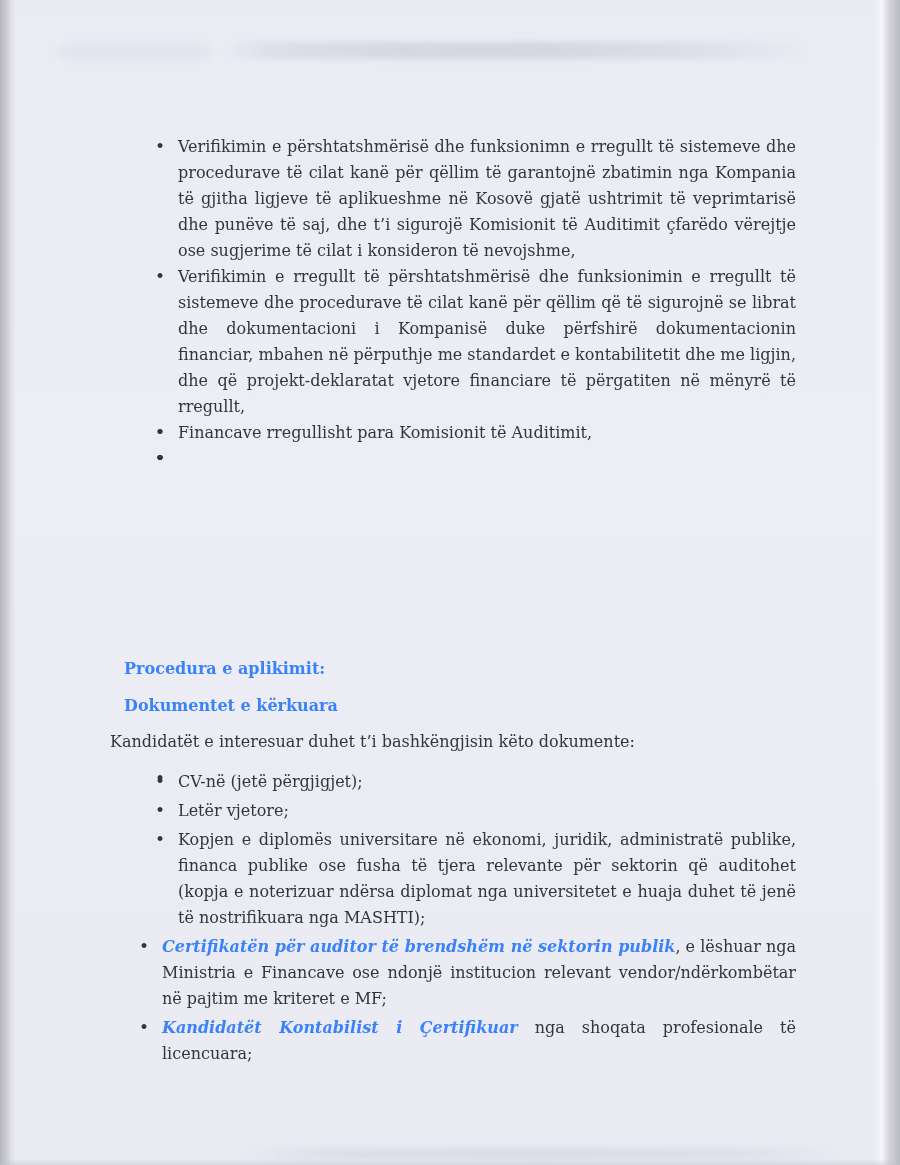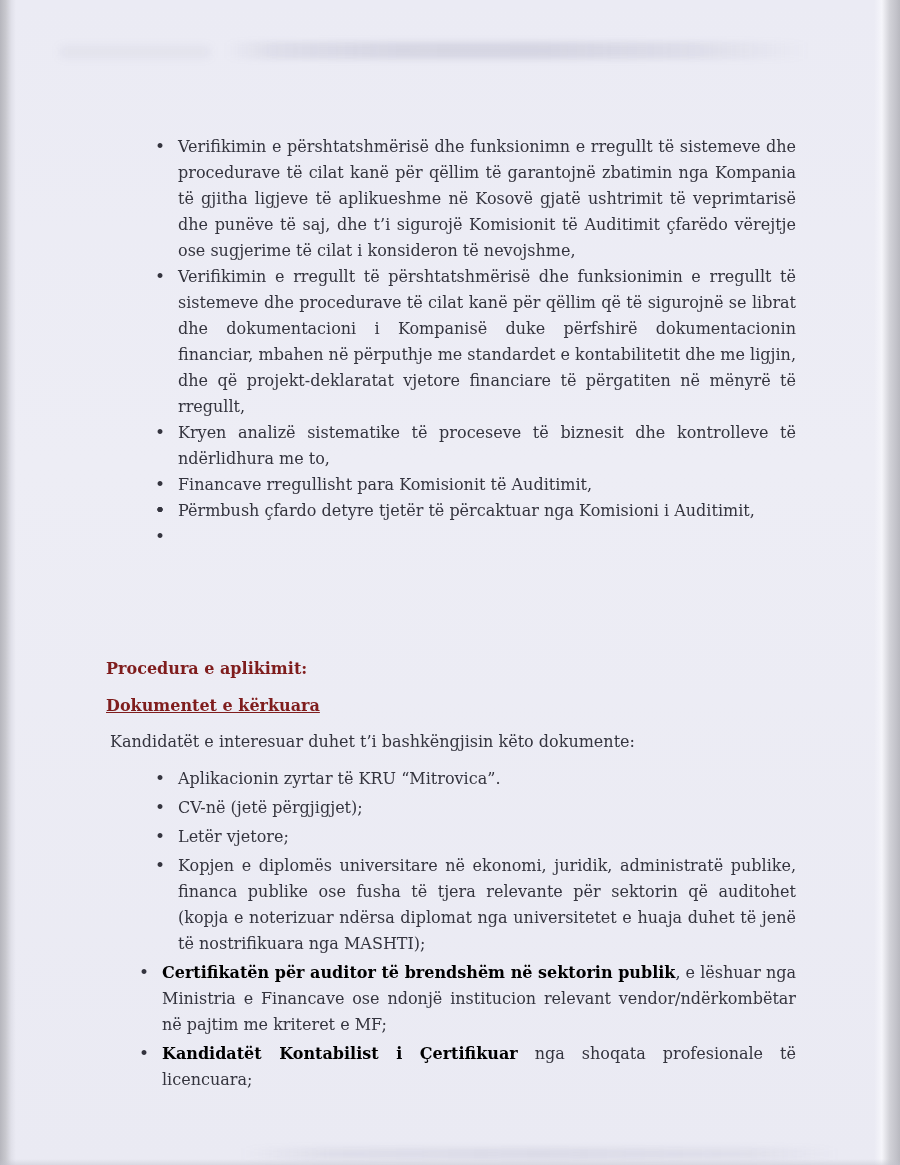--- a/index.html
+++ b/index.html
@@ -48,25 +48,25 @@
   .duties { top: 134px; }
   .docs { top: 766px; }
   .li { position: relative; padding-left: 68px; text-align: justify; }
   .docs .li { margin-bottom: 3px; }
   .li .bullet {
     position: absolute; left: 45px; top: -1px;
     font-size: 17px;
   }
   .li.outdent { padding-left: 52px; }
   .li.outdent .bullet { left: 29px; }
-  .heading { position: absolute; left: 106px; width: 686px; font-weight: bold; color: #7f1d1d; }
+  .heading { position: absolute; left: 124px; width: 686px; font-weight: bold; color: #3b82f6; }
   .h-procedure { top: 656px; }
-  .h-documents { top: 693px; text-decoration: underline; }
+  .h-documents { top: 693px; }
   .intro { position: absolute; left: 110px; width: 686px; top: 729px; }
-  b { color: #000000; }
+  b { color: #3b82f6; font-style: italic; }
 </style>
 </head>
 <body>
 
 <div class="edge-left"></div>
 <div class="edge-right"></div>
 <div class="edge-bottom"></div>
 <div class="bleed-top"></div>
 <div class="bleed-top2"></div>
 <div class="bleed-bottom"></div>
@@ -75,52 +75,49 @@
   <div class="li">
     <span class="bullet">•</span>
     <span>Verifikimin e përshtatshmërisë dhe funksionimn e rregullt të sistemeve dhe procedurave të cilat kanë për qëllim të garantojnë zbatimin nga Kompania të gjitha ligjeve të aplikueshme në Kosovë gjatë ushtrimit të veprimtarisë dhe punëve të saj, dhe t’i sigurojë Komisionit të Auditimit çfarëdo vërejtje ose sugjerime të cilat i konsideron të nevojshme,</span>
   </div>
   <div class="li">
     <span class="bullet">•</span>
     <span>Verifikimin e rregullt të përshtatshmërisë dhe funksionimin e rregullt të sistemeve dhe procedurave të cilat kanë për qëllim që të sigurojnë se librat dhe dokumentacioni i Kompanisë duke përfshirë dokumentacionin financiar, mbahen në përputhje me standardet e kontabilitetit dhe me ligjin, dhe që projekt-deklaratat vjetore financiare të përgatiten në mënyrë të rregullt,</span>
   </div>
   <div class="li">
     <span class="bullet">•</span>
-    <span>Kryen analizë sistematike të proceseve të biznesit dhe kontrolleve të ndërlidhura me to,</span>
   </div>
   <div class="li">
     <span class="bullet">•</span>
     <span>Financave rregullisht para Komisionit të Auditimit,</span>
   </div>
   <div class="li">
     <span class="bullet">•</span>
   </div>
   <div class="li">
     <span class="bullet">•</span>
   </div>
   <div class="li">
     <span class="bullet">•</span>
   </div>
   <div class="li">
     <span class="bullet">•</span>
-    <span>Përmbush çfardo detyre tjetër të përcaktuar nga Komisioni i Auditimit,</span>
   </div>
   <div class="li">
     <span class="bullet">•</span>
   </div>
 </div>
 
 <div class="heading h-procedure">Procedura e aplikimit:</div>
 <div class="heading h-documents">Dokumentet e kërkuara</div>
 <div class="intro">Kandidatët e interesuar duhet t’i bashkëngjisin këto dokumente:</div>
 
 <div class="content docs" style="position:absolute;">
   <div class="li">
     <span class="bullet">•</span>
-    <span>Aplikacionin zyrtar të KRU “Mitrovica”.</span>
   </div>
   <div class="li">
     <span class="bullet">•</span>
     <span>CV-në (jetë përgjigjet);</span>
   </div>
   <div class="li">
     <span class="bullet">•</span>
     <span>Letër vjetore;</span>
   </div>
   <div class="li">

